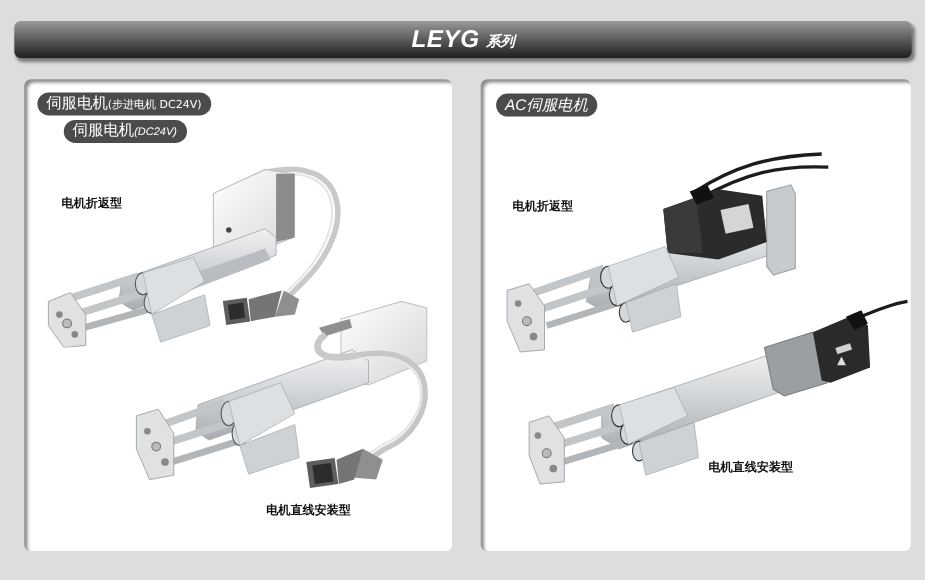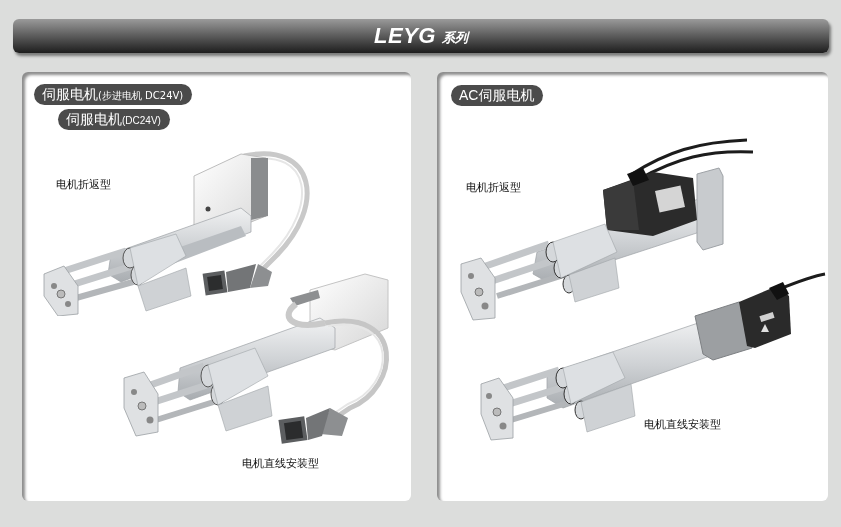--- a/index.html
+++ b/index.html
@@ -24,24 +24,24 @@
   }
   .panel.left { left: 22px; width: 389px; }
   .panel.right { left: 437px; width: 391px; }
 
   .pill {
     position: absolute; background: #4b4b4b; color: #fff; border-radius: 11px;
     height: 21px; line-height: 21px; padding: 0 9px 0 8px; white-space: nowrap;
     font-size: 14px;
   }
   .pill .small { font-size: 10px; }
-  .pill .latin { font-family: "Liberation Sans", sans-serif; }
+  .pill .latin { font-family: "Liberation Sans", sans-serif; font-style: italic; }
 
   .label {
-    position: absolute; font-size: 11px; font-weight: normal; color: #111; white-space: nowrap;
+    position: absolute; font-size: 11px; font-weight: bold; color: #111; white-space: nowrap;
   }
 
   .product { position: absolute; }
 </style>
 </head>
 <body>
 
 <div class="title-bar">
   <span class="model">LEYG</span>
   <span class="series">系列</span>

